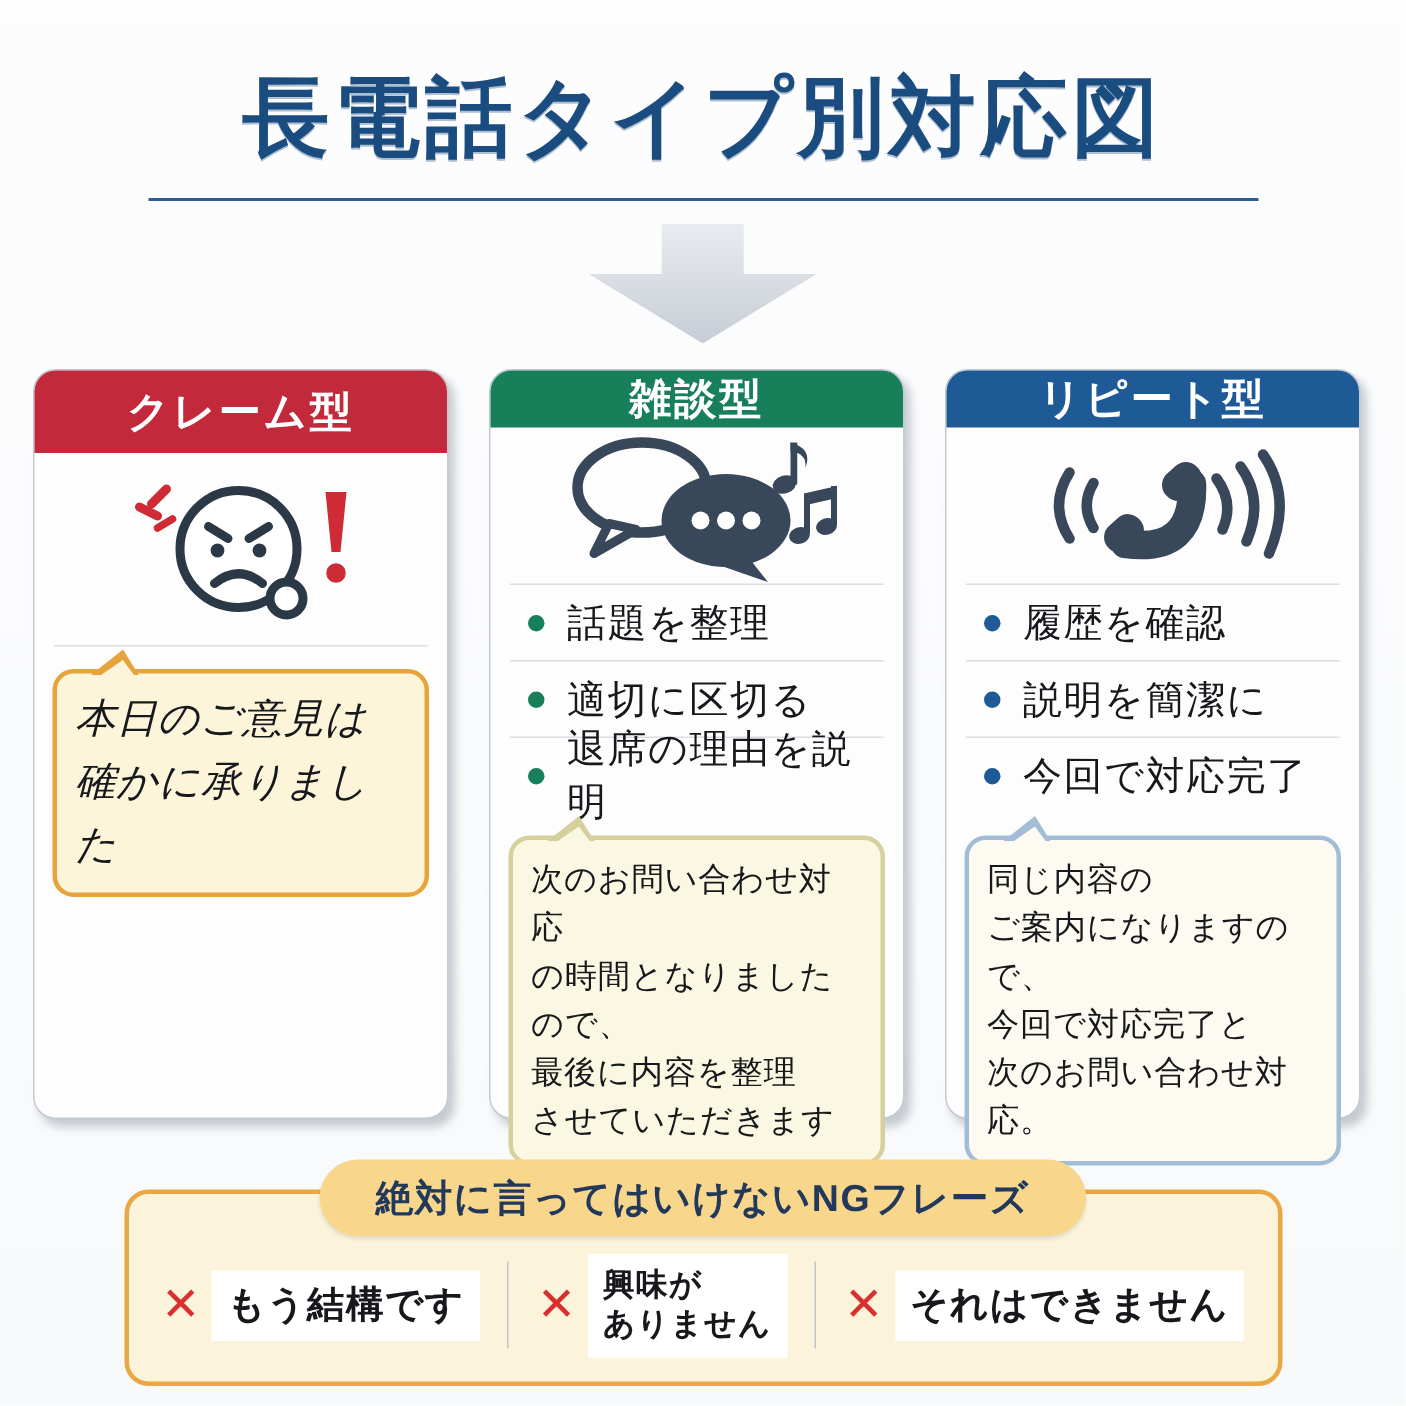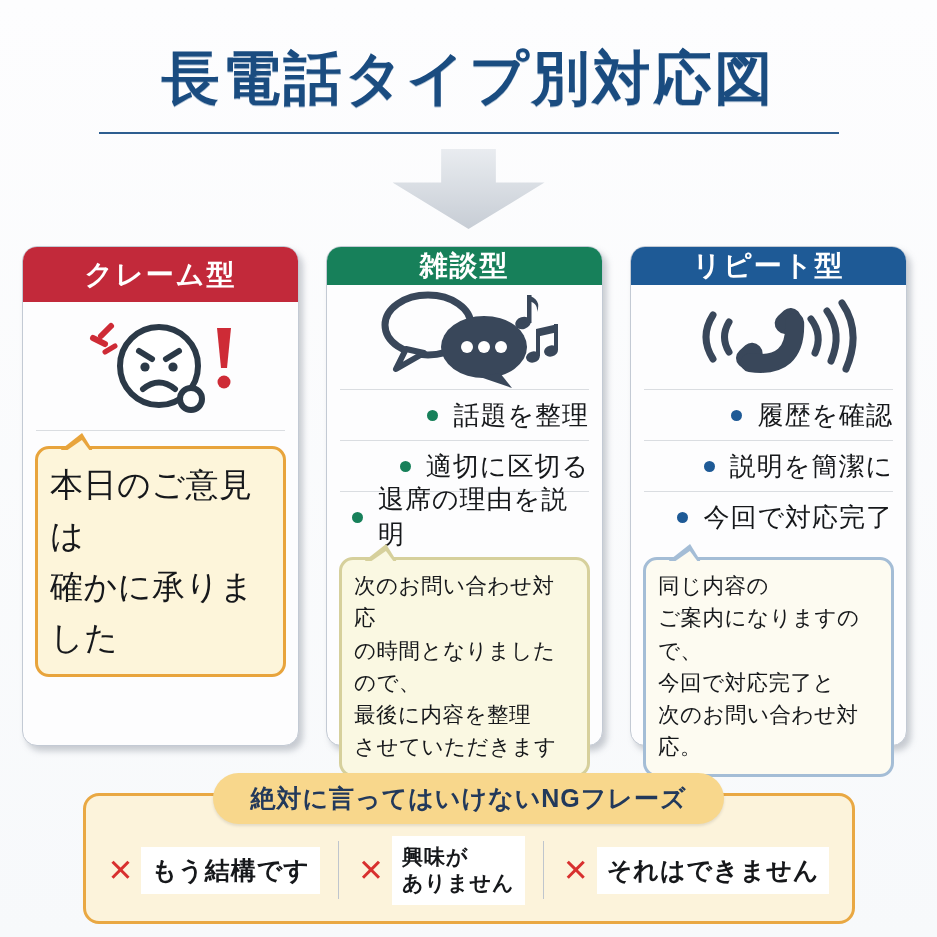--- a/index.html
+++ b/index.html
@@ -65,21 +65,20 @@
     display:flex;align-items:center;justify-content:center;
     border-bottom:1px solid #DADDE1;
     margin:0 13px;
   }
   .bullets{padding:0 13px;}
   .bullet{
     height:50px;
     display:flex;align-items:center;
     border-bottom:1px solid #DADDE1;
     padding-left:10px;
-    justify-content:flex-end;
   }
   .bullet:last-child{border-bottom:none;}
   .dot{
     width:11px;height:11px;border-radius:50%;
     margin:0 15px 0 2px;flex:0 0 auto;
   }
   .card-red .dot{background:#C2293A;}
   .card-green .dot{background:#17805A;}
   .card-blue .dot{background:#1E5A96;}
   .bullet-label{font-size:26px;letter-spacing:1px;}
@@ -112,21 +111,21 @@
   }
   .bubble-orange{--bb-bg:#FDF5DA;--bb-border:#E8A43C;}
   .bubble-khaki{--bb-bg:#FAF8E2;--bb-border:#D6D09C;}
   .bubble-bluegray{--bb-bg:#FDFBF1;--bb-border:#A4BDD6;}
   .bubble-text{
     white-space:pre-line;
     font-size:21.5px;
     line-height:1.5;
     letter-spacing:.5px;
   }
-  .bubble-text.big{font-size:33px;line-height:1.55;}
+  .bubble-text.big{font-size:27px;line-height:1.55;font-style:italic;}
   
   .ng-wrap{
     position:relative;
     width:772px;
     margin:47px auto 4px;
   }
   .ng-box{
     background:#FCF3DB;
     border:3px solid #E9A843;
     border-radius:16px;

